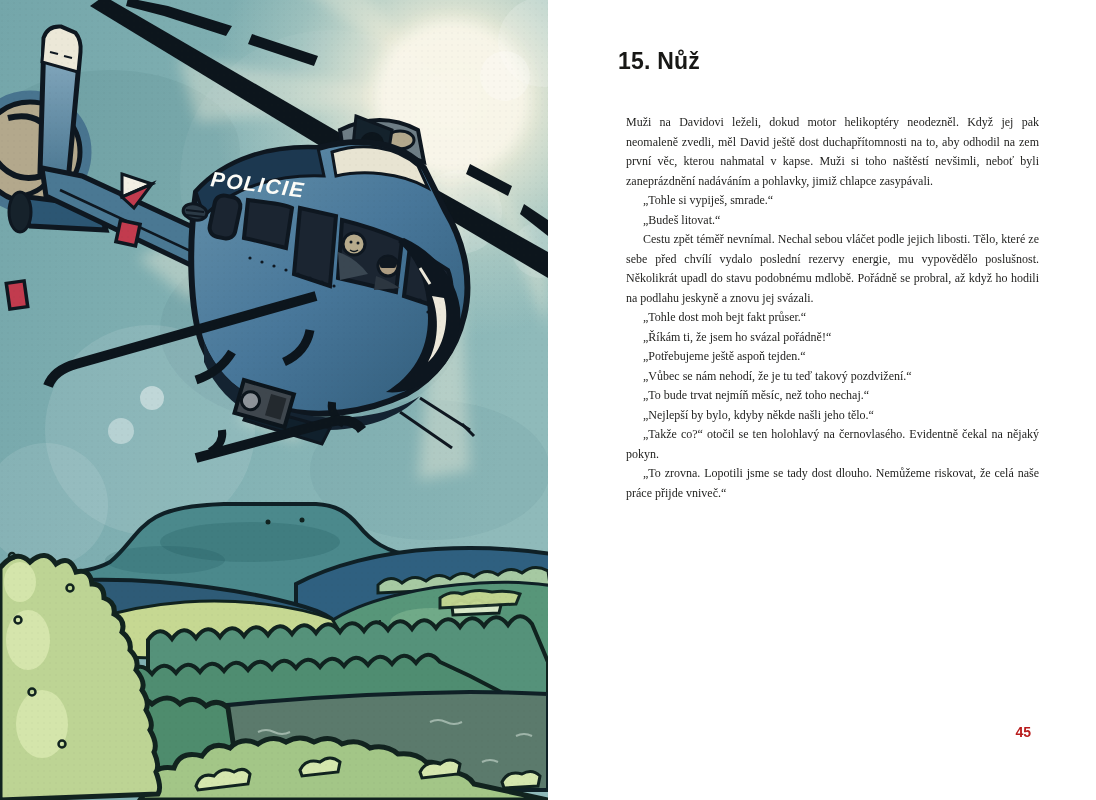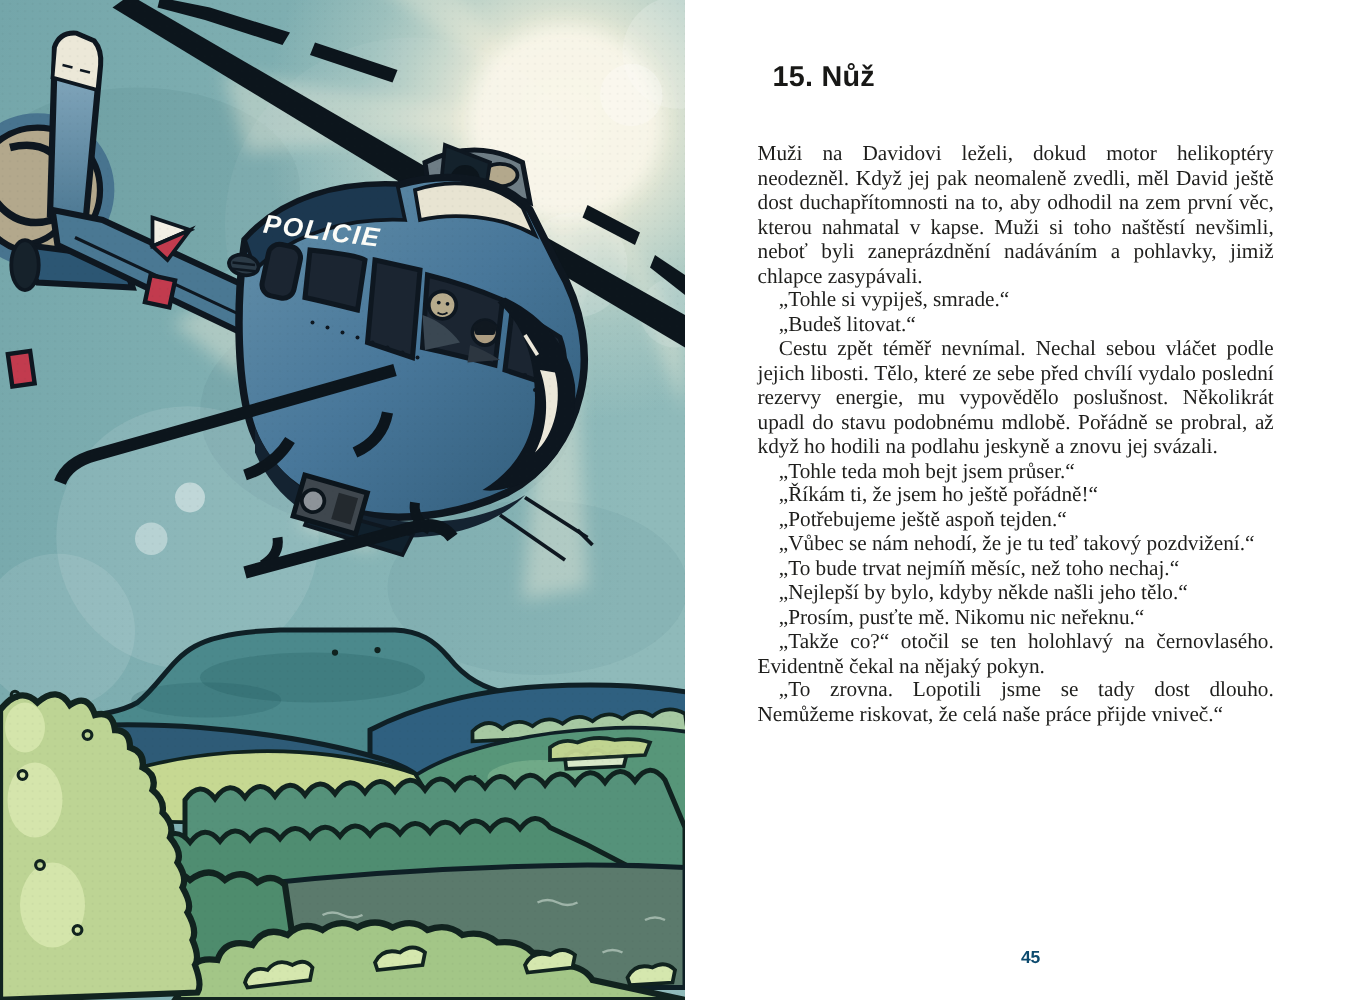--- a/index.html
+++ b/index.html
@@ -4,28 +4,28 @@
 <style>
   html,body{margin:0;padding:0;width:1096px;height:800px;overflow:hidden;background:#ffffff;}
   .spread{display:flex;width:1096px;height:800px;background:#ffffff;}
   .page-left{width:548px;height:800px;position:relative;flex:0 0 548px;}
   .page-left svg{display:block;}
   .page-right{width:548px;height:691px;position:relative;background:#ffffff;
               font-family:"Liberation Serif", serif;color:#1d1d1b;}
   .chapter-title{position:absolute;left:70px;top:48px;margin:0;
                  font-family:"Liberation Sans", sans-serif;font-weight:700;
                  font-size:23px;letter-spacing:.2px;color:#181816;}
-  .body-text{position:absolute;left:58px;top:113px;width:413px;
-             font-size:17px;line-height:19.5px;text-align:justify;
+  .body-text{position:absolute;left:78px;top:113px;width:413px;
+             font-size:12px;line-height:19.5px;text-align:justify;
              hyphens:auto;-webkit-hyphens:auto;color:#1e1e1c;}
   .body-text p{margin:0;padding:0;}
   .body-text p.indent{text-indent:17px;}
-  .page-number{position:absolute;left:70px;top:757px;width:413px;text-align:center;
+  .page-number{position:absolute;left:70px;top:724px;width:413px;text-align:right;
                font-family:"Liberation Sans", sans-serif;font-weight:700;
-               font-size:14px;color:#0c4a6e;}
+               font-size:14px;color:#b91c1c;}
 </style>
 </head>
 <body>
 
 <div class="spread">
 
   <div class="page-left">
     <svg width="548" height="800" viewBox="0 0 548 800">
       <defs>
         <linearGradient id="skyGrad" x1="0" y1="0" x2="1" y2="0.35">
@@ -285,26 +285,25 @@
     </svg>
   </div>
 
   <div class="page-right">
     <h1 class="chapter-title">15. Nůž</h1>
     <div class="body-text">
         <p class="">Muži na Davidovi leželi, dokud motor helikoptéry neodezněl. Když jej pak neomaleně zvedli, měl David ještě dost duchapřítomnosti na to, aby odhodil na zem první věc, kterou nahmatal v kapse. Muži si toho naštěstí nevšimli, neboť byli zaneprázdnění nadáváním a pohlavky, jimiž chlapce zasypávali.</p>
         <p class="indent">„Tohle si vypiješ, smrade.“</p>
         <p class="indent">„Budeš litovat.“</p>
         <p class="indent">Cestu zpět téměř nevnímal. Nechal sebou vláčet podle jejich libosti. Tělo, které ze sebe před chvílí vydalo poslední rezervy energie, mu vypovědělo poslušnost. Několikrát upadl do stavu podobnému mdlobě. Pořádně se probral, až když ho hodili na podlahu jeskyně a znovu jej svázali.</p>
-        <p class="indent">„Tohle teda moh bejt jsem průser.“</p>
-        <p class="indent">„Říkám ti, že jsem ho ještě pořádně!“</p>
+        <p class="indent">„Tohle dost moh bejt fakt průser.“</p>
+        <p class="indent">„Říkám ti, že jsem ho svázal pořádně!“</p>
         <p class="indent">„Potřebujeme ještě aspoň tejden.“</p>
         <p class="indent">„Vůbec se nám nehodí, že je tu teď takový pozdvižení.“</p>
         <p class="indent">„To bude trvat nejmíň měsíc, než toho nechaj.“</p>
         <p class="indent">„Nejlepší by bylo, kdyby někde našli jeho tělo.“</p>
-        <p class="indent">„Prosím, pusťte mě. Nikomu nic neřeknu.“</p>
         <p class="indent">„Takže co?“ otočil se ten holohlavý na černovlasého. Evidentně čekal na nějaký pokyn.</p>
         <p class="indent">„To zrovna. Lopotili jsme se tady dost dlouho. Nemůžeme riskovat, že celá naše práce přijde vniveč.“</p>
       </div>
     <div class="page-number">45</div>
   </div>
 
 </div>
 
 </body></html>

